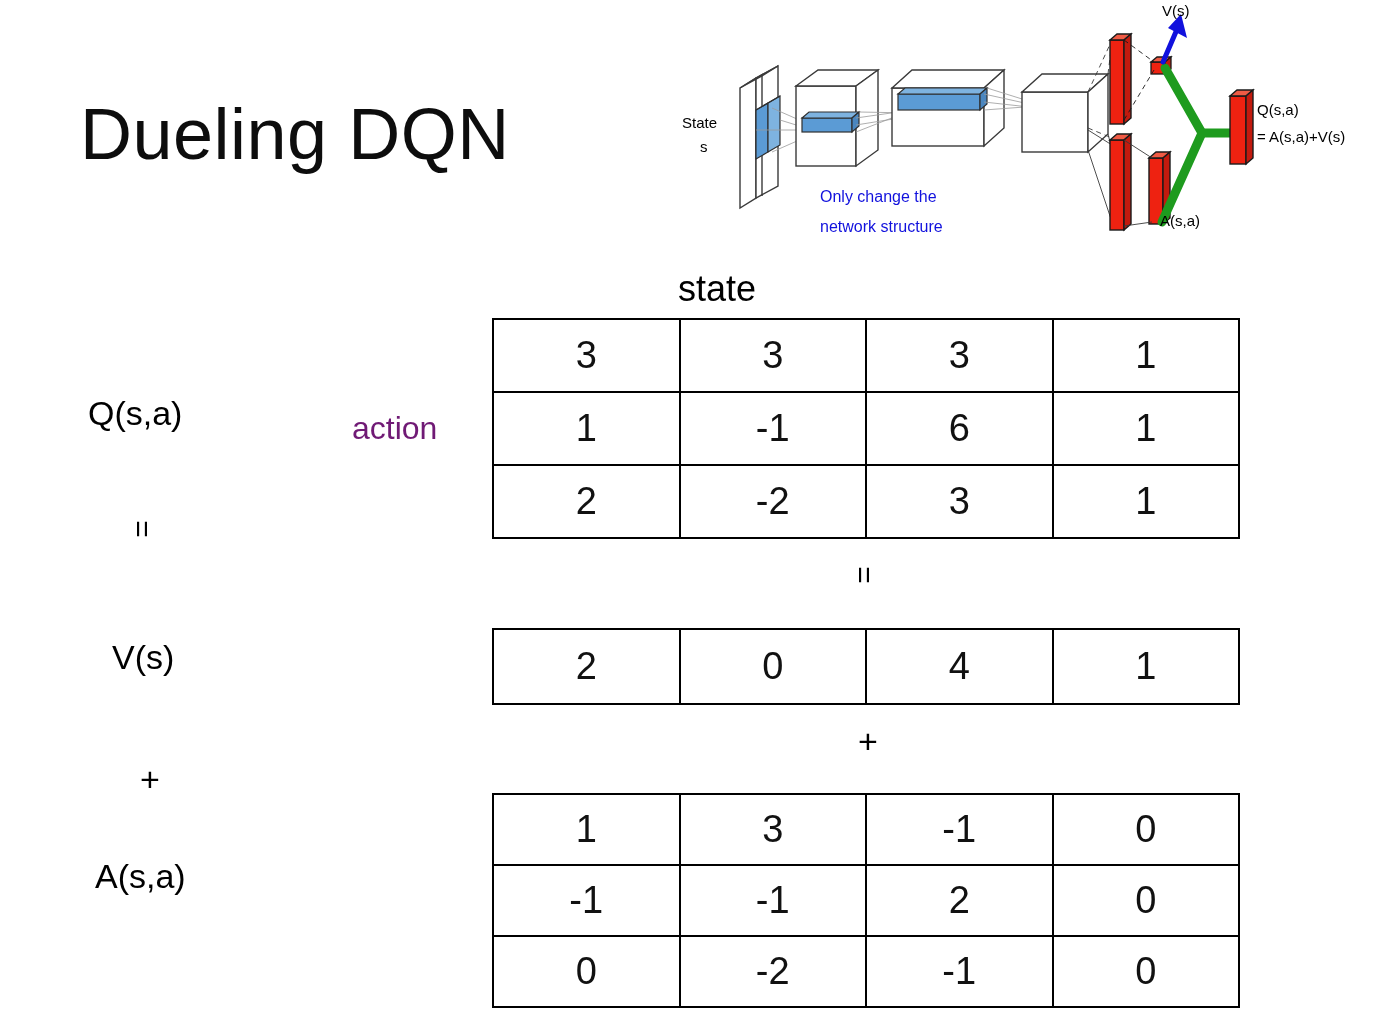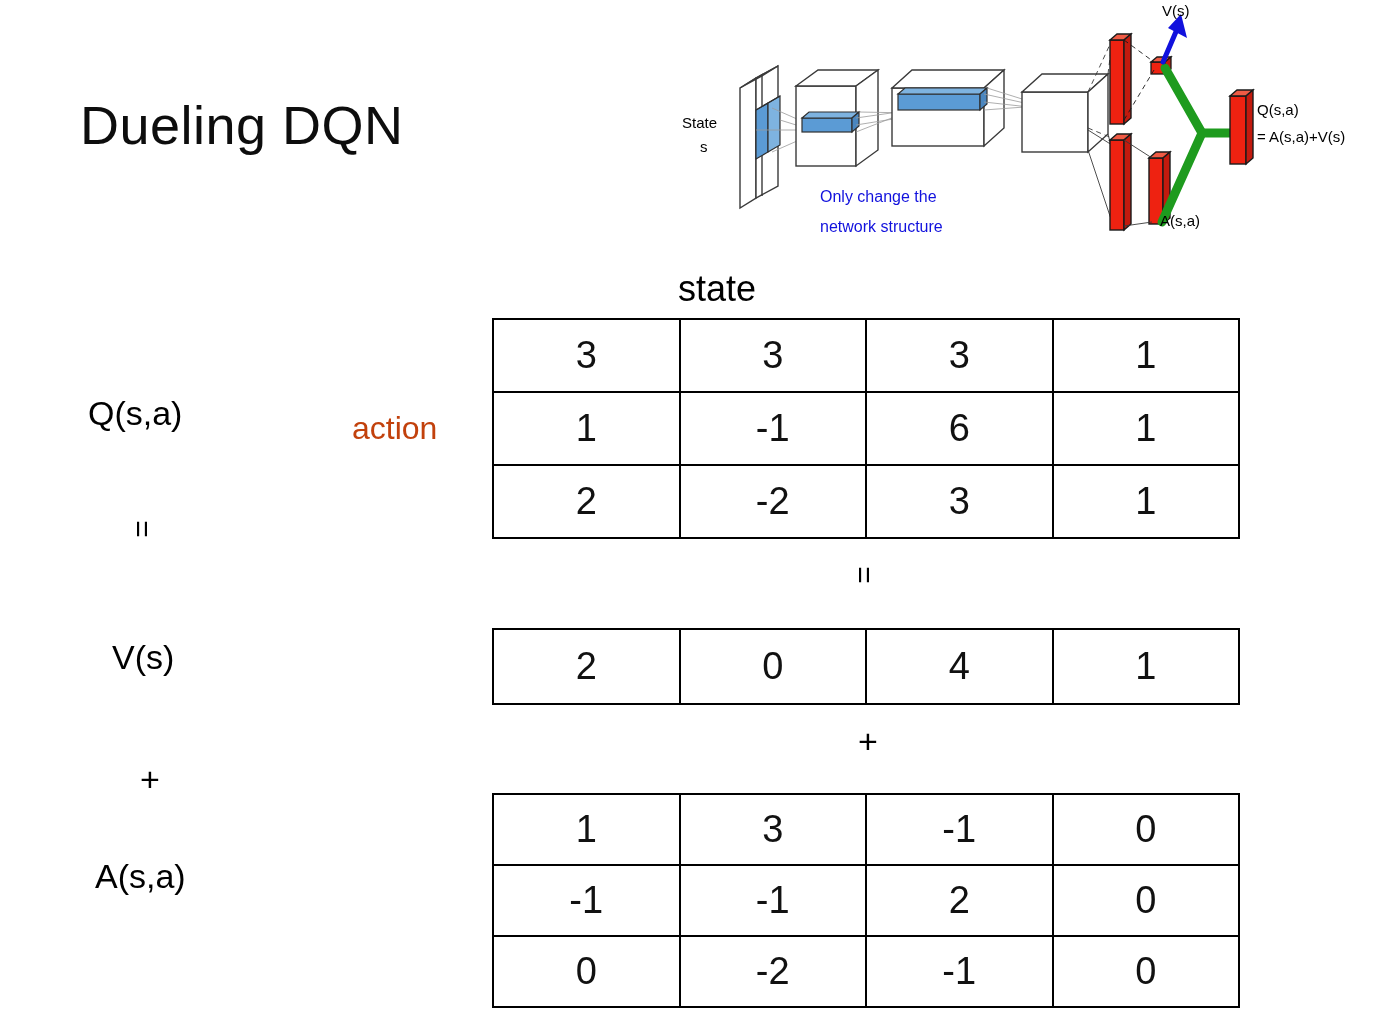--- a/index.html
+++ b/index.html
@@ -14,21 +14,21 @@
     overflow: hidden;
     font-family: "Liberation Sans", sans-serif;
     color: #000000;
   }
 
   
   #page-title {
     position: absolute;
     left: 80px;
     top: 98px;
-    font-size: 54px;
+    font-size: 72px;
     font-weight: 300;
     letter-spacing: 0.5px;
     line-height: 1;
     color: #0d0d0d;
     white-space: nowrap;
   }
 
   
   #network-diagram {
     position: absolute;
@@ -98,21 +98,21 @@
     color: #000000;
     pointer-events: none;
   }
   #caption-state span { margin-left: 50px; }
 
   #caption-action {
     position: absolute;
     left: 352px;
     top: 410px;
     font-size: 32px;
-    color: #c2410c;
+    color: #701a75;
     white-space: nowrap;
   }
 
   
   .grid-table {
     position: absolute;
     left: 492px;
     width: 748px;
     border-collapse: collapse;
     table-layout: fixed;

